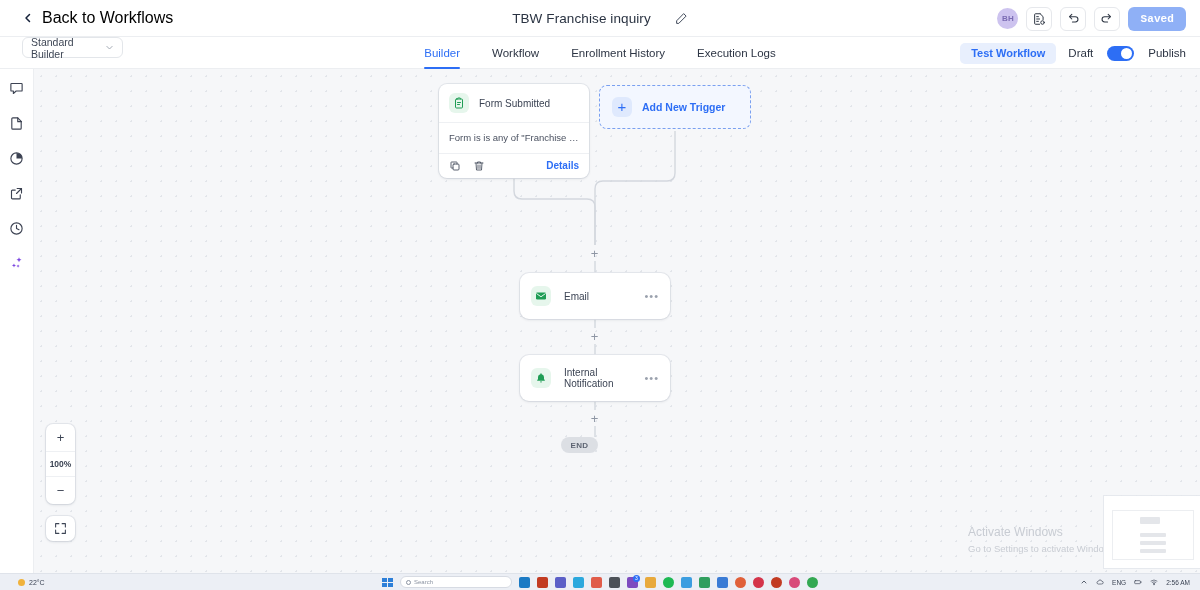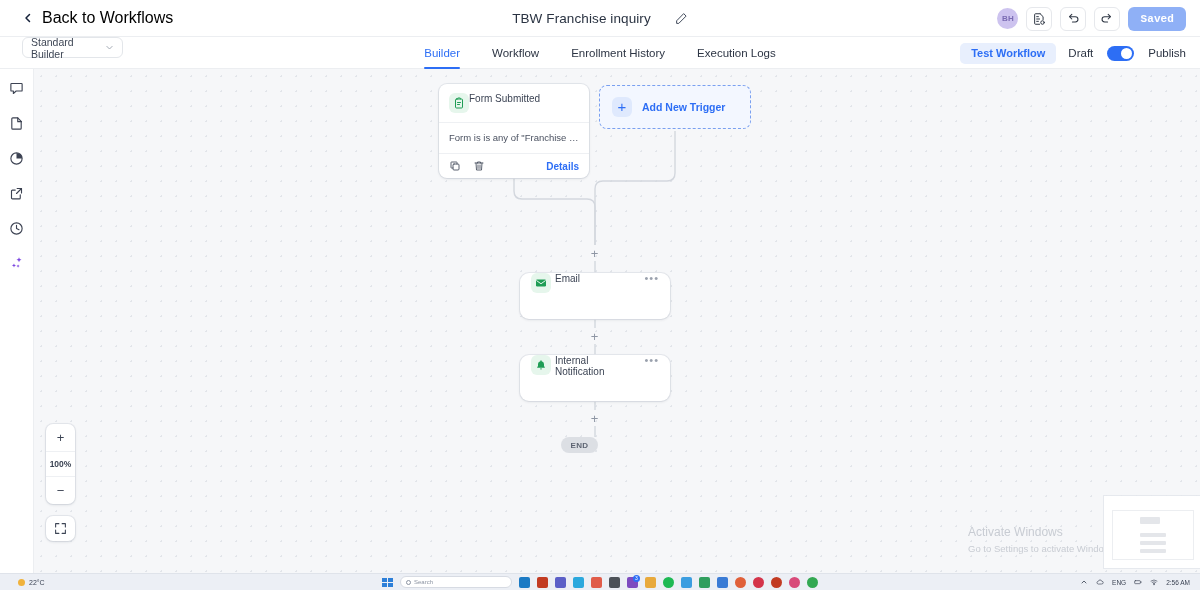--- a/index.html
+++ b/index.html
@@ -123,35 +123,35 @@
   
   .wires { position: absolute; left: 0; top: 0; width: 1166px; height: 505px; }
 
   
   .trigger-card {
     position: absolute; left: 405px; top: 15px; width: 150px;
     background: #fff; border-radius: 8px;
     box-shadow: 0 1px 3px rgba(20,30,50,.10), 0 0 0 1px rgba(225,228,234,.9);
     overflow: hidden;
   }
-  .tc-head { display: flex; padding: 9px 11px 9px 10px; }
+  .tc-head { display: flex; align-items: center; gap: 10px; padding: 9px 11px 9px 10px; }
   .node-ico {
     width: 20px; height: 20px; border-radius: 6px; background: #e6f6ec;
     display: flex; align-items: center; justify-content: center; flex: none;
   }
   .node-ico svg { width: 12px; height: 12px; color: #1f9d55; }
   .tc-head-label { font-size: 10px; color: #3c4454; }
   .tc-body {
     border-top: 1px solid #eef0f3; padding: 9px 10px;
     font-size: 9.5px; color: #4a5160; line-height: 1.3;
     white-space: nowrap; overflow: hidden; text-overflow: ellipsis;
   }
   .tc-foot {
     border-top: 1px solid #eef0f3; padding: 6px 10px;
-    display: flex; align-items: center; gap: 12px;
+    display: flex; gap: 12px;
   }
   .tc-foot svg { width: 12px; height: 12px; color: #4a5160; cursor: pointer; }
   .tc-details {
     margin-left: auto; font-size: 10px; font-weight: 700; color: #2d6ef5; cursor: pointer;
   }
 
   .add-trigger {
     position: absolute; left: 565px; top: 16px; width: 152px; height: 44px;
     border: 1px dashed #7aa0f0; border-radius: 8px; background: #f3f7ff;
     display: flex; align-items: center; gap: 10px; padding-left: 12px; cursor: pointer;
@@ -160,21 +160,21 @@
     width: 20px; height: 20px; border-radius: 6px; background: #dfe9fd;
     display: flex; align-items: center; justify-content: center; flex: none;
     color: #2d6ef5; font-size: 15px; line-height: 1; font-weight: 400; padding-bottom: 2px;
   }
   .add-trigger-label { font-size: 10.5px; font-weight: 700; color: #2d6ef5; }
 
   .step-node {
     position: absolute; left: 486px; width: 150px; height: 46px;
     background: #fff; border-radius: 9px;
     box-shadow: 0 1px 3px rgba(20,30,50,.10), 0 0 0 1px rgba(228,231,236,.9);
-    display: flex; gap: 4px; padding: 0 11px; cursor: pointer;
+    display: flex; align-items: center; gap: 13px; padding: 0 11px; cursor: pointer;
   }
   .step-label { font-size: 10px; color: #3c4454; flex: 1; }
   .dots { color: #9aa1ad; font-size: 11px; letter-spacing: 1px; line-height: 1; }
   #node-email { top: 204px; }
   #node-notify { top: 286px; }
 
   .plus-handle {
     position: absolute; width: 13px; height: 13px;
     color: #8d95a3; font-size: 13px; line-height: 13px; text-align: center;
     cursor: pointer; user-select: none;

